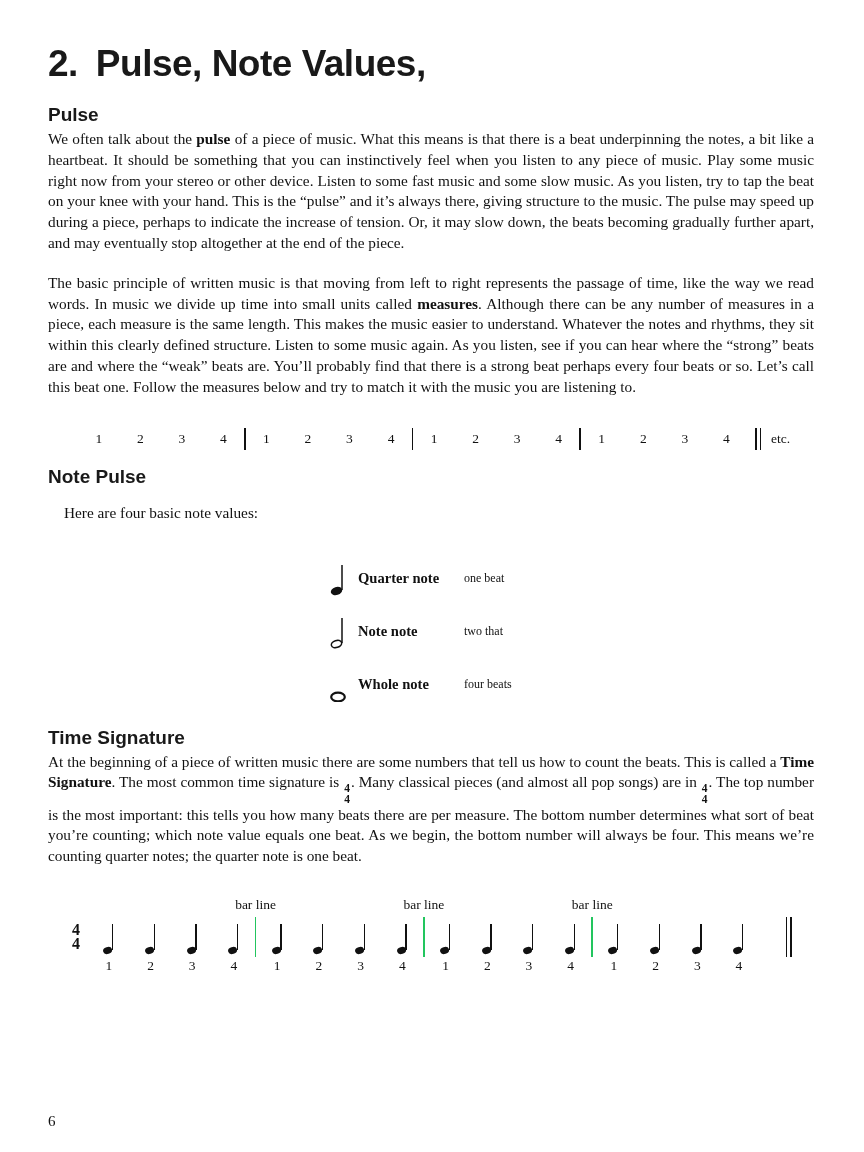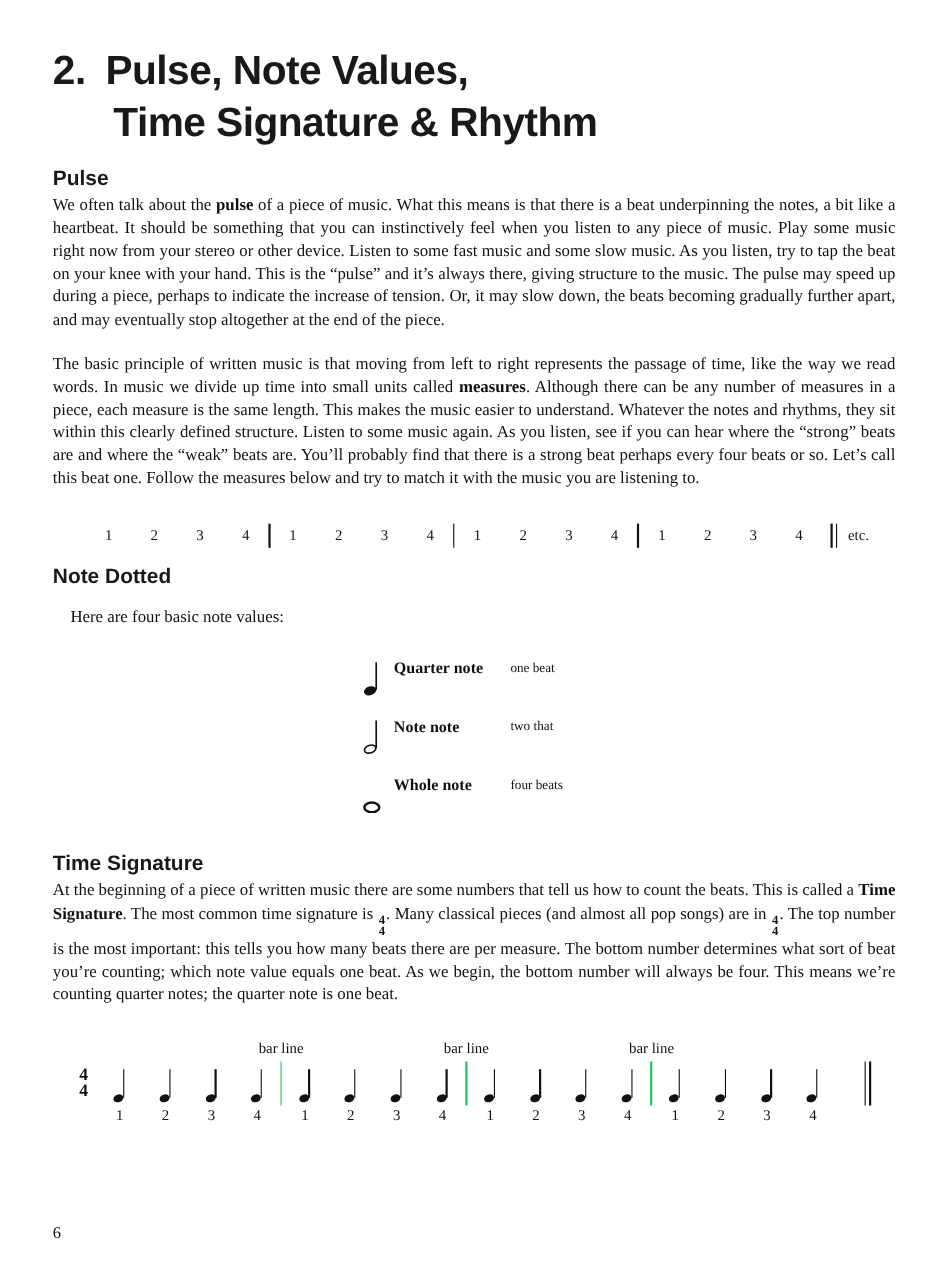--- a/index.html
+++ b/index.html
@@ -28,21 +28,21 @@
   
   .beat-row{display:flex;align-items:center;margin:30px 24px 4px 30px;font-size:13.5px;}
   .bmeasure{flex:1;display:flex;justify-content:space-around;}
   .bbar{width:1.5px;height:22px;background:#111;}
   .bdbl{display:flex;gap:3px;margin:0 10px 0 8px;}
   .bdbl i{width:1.4px;height:22px;background:#111;display:block;}
 
   
   .nv-intro{font-size:15.3px;margin:16px;}
   .nv-list{margin:30px 0 6px 282px;}
-  .nv-row{display:flex;align-items:flex-start;height:53px;}
+  .nv-row{display:flex;align-items:center;height:53px;}
   .nv-glyph{width:28px;display:flex;align-items:flex-end;}
   .nv-glyph svg{display:block;margin-bottom:-2px;}
   .nv-name{font-weight:bold;width:106px;font-size:14.6px;}
   .nv-beats{font-size:12px;}
 
   
   .rhythm{display:flex;align-items:flex-end;margin:4px 22px 0 24px;height:88px;}
   .rsig{display:flex;flex-direction:column;align-items:center;font-weight:bold;font-size:16px;line-height:0.92;margin:0 8px 22px 0;}
   .rmeasure{flex:1;display:flex;justify-content:space-around;align-items:flex-end;}
   .rbeat{display:flex;flex-direction:column;align-items:center;gap:5px;}
@@ -60,21 +60,20 @@
 </head>
 <body>
 
 <div class="page">
 
   <div class="h1">
     <div class="h1-row">
       <span class="h1-num">2.</span>
       <span>Pulse, Note Values,</span>
     </div>
-    <div class="h1-indent">Time Signature &amp; Rhythm</div>
   </div>
 
   <div class="sect-head">Pulse</div>
   <p class="para"><span>We often talk about the </span><strong>pulse</strong><span> of a piece of music. What this means is that there is a beat underpinning the notes, a bit like a heartbeat. It should be something that you can instinctively feel when you listen to any piece of music. Play some music right now from your stereo or other device. Listen to some fast music and some slow music. As you listen, try to tap the beat on your knee with your hand. This is the “pulse” and it’s always there, giving structure to the music. The pulse may speed up during a piece, perhaps to indicate the increase of tension. Or, it may slow down, the beats becoming gradually further apart, and may eventually stop altogether at the end of the piece.</span></p>
   <p class="para"><span>The basic principle of written music is that moving from left to right represents the passage of time, like the way we read words. In music we divide up time into small units called </span><strong>measures</strong><span>. Although there can be any number of measures in a piece, each measure is the same length. This makes the music easier to understand. Whatever the notes and rhythms, they sit within this clearly defined structure. Listen to some music again. As you listen, see if you can hear where the “strong” beats are and where the “weak” beats are. You’ll probably find that there is a strong beat perhaps every four beats or so. Let’s call this beat one. Follow the measures below and try to match it with the music you are listening to.</span></p>
 
   <div class="beat-row">
     <div class="bmeasure">
       <span>1</span>
       <span>2</span>
@@ -102,21 +101,21 @@
       <span>3</span>
       <span>4</span>
     </div>
     <div class="bdbl">
         <i></i>
         <i></i>
       </div>
     <span>etc.</span>
   </div>
 
-  <div class="sect-head">Note Dotted</div>
+  <div class="sect-head">Note Pulse</div>
   <p class="nv-intro">Here are four basic note values:</p>
 
   <div class="nv-list">
     <div class="nv-row">
       <span class="nv-glyph">
         <svg width="15" height="33" viewBox="0 0 15 33">
             <line x1="12" y1="2" x2="12" y2="27" stroke="#111" stroke-width="1.5"></line>
             <ellipse cx="6.5" cy="28" rx="5.8" ry="4" fill="#111" transform="rotate(-18 6.5 28)"></ellipse>
           </svg>
       </span>

